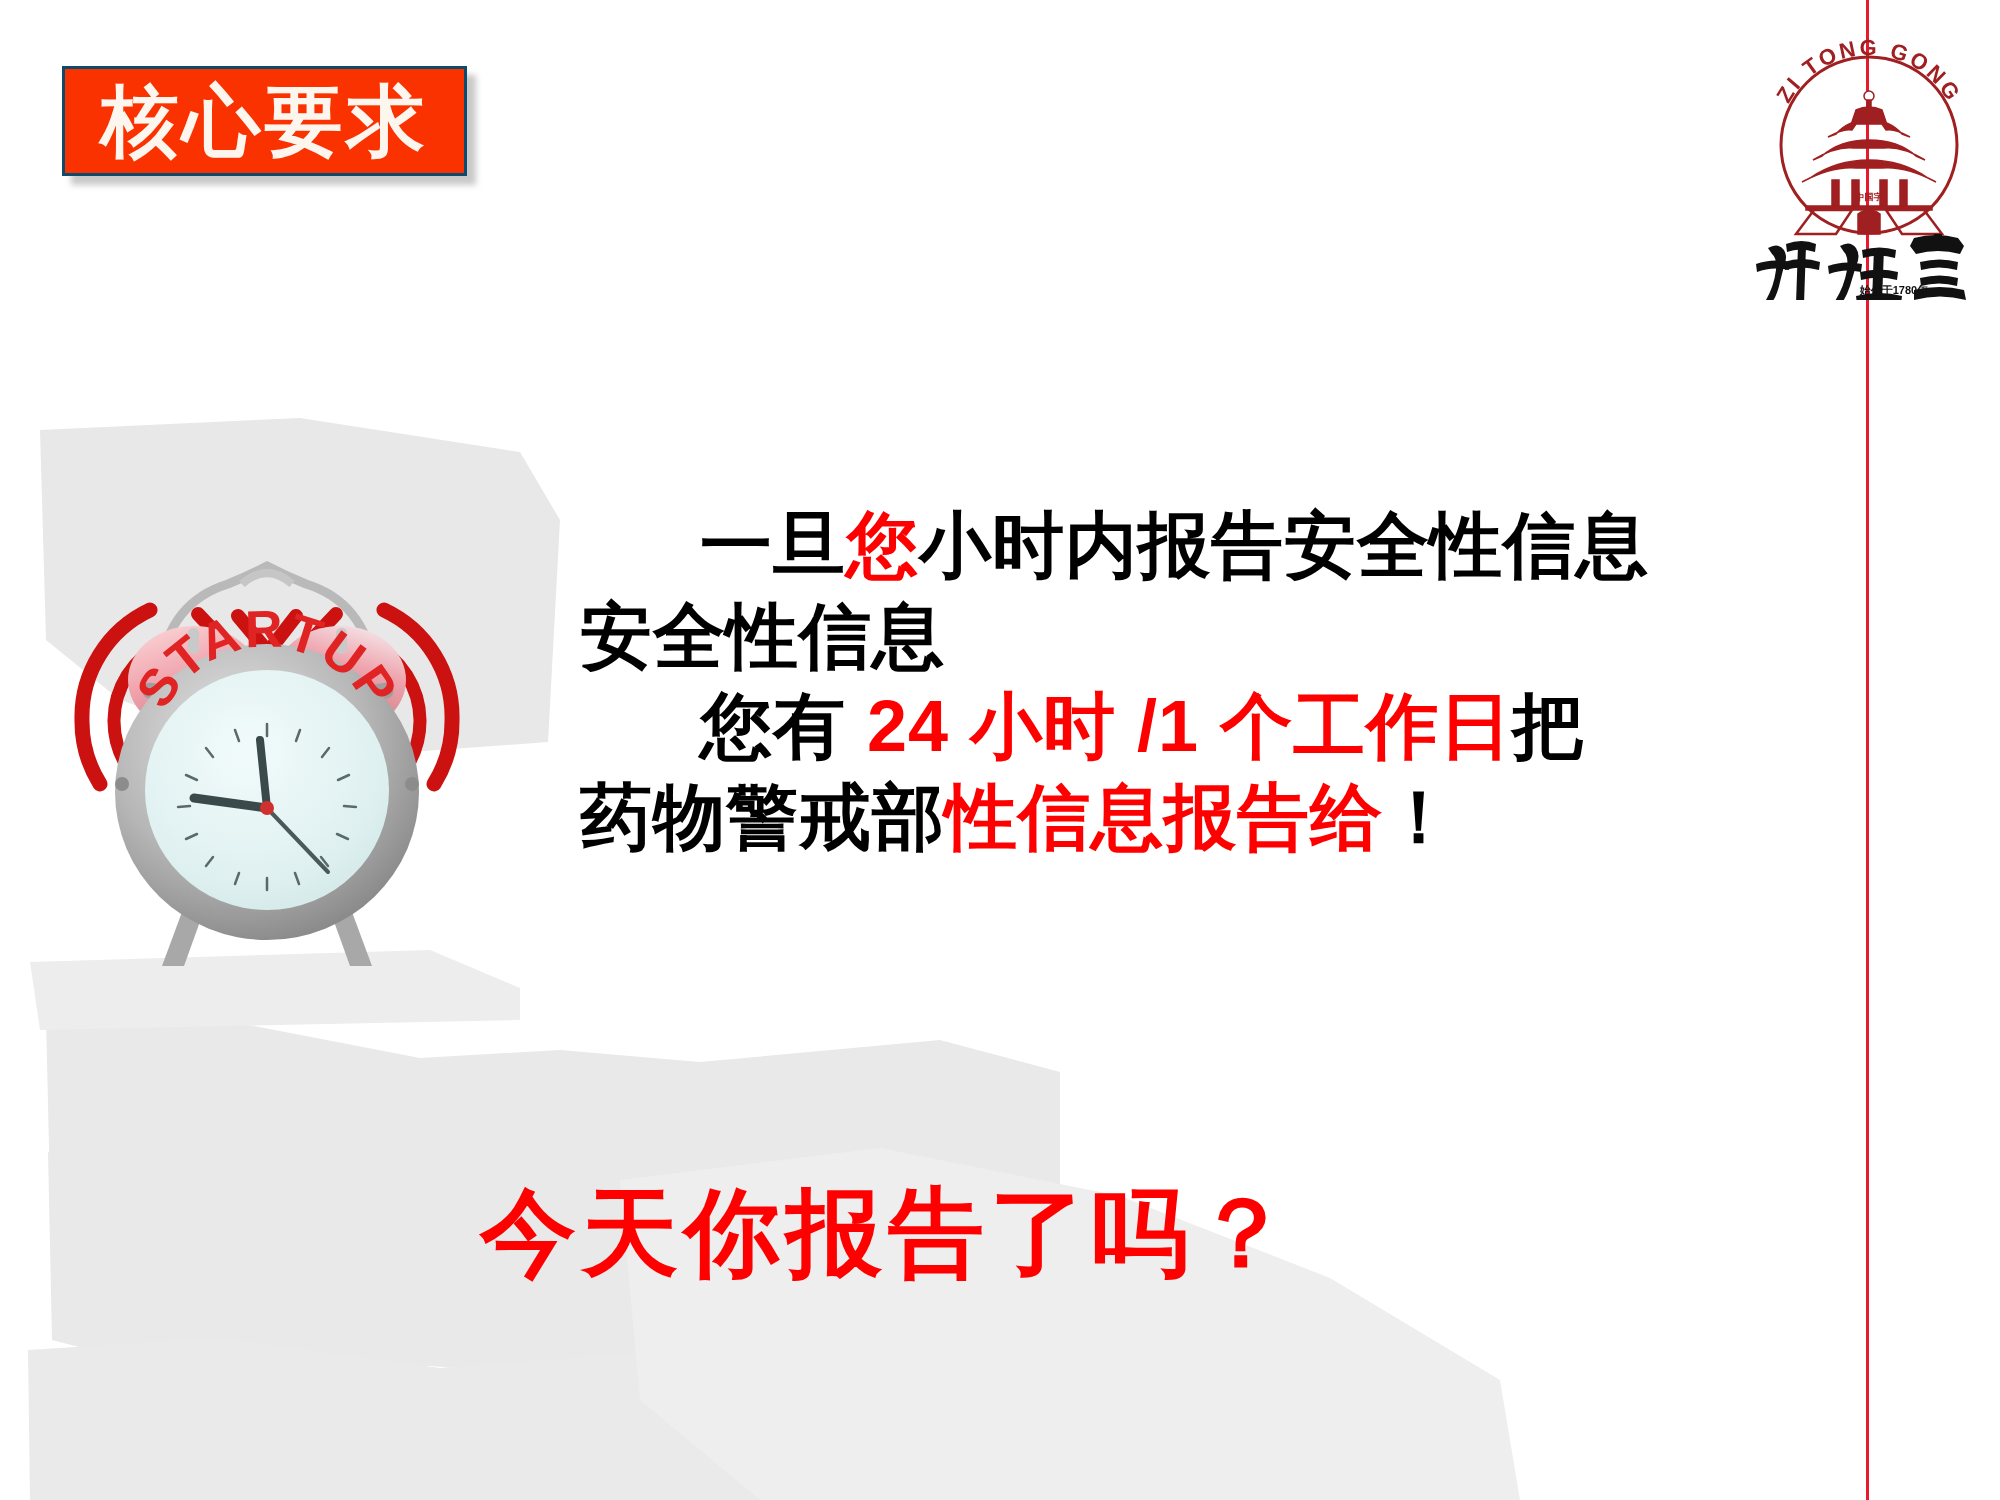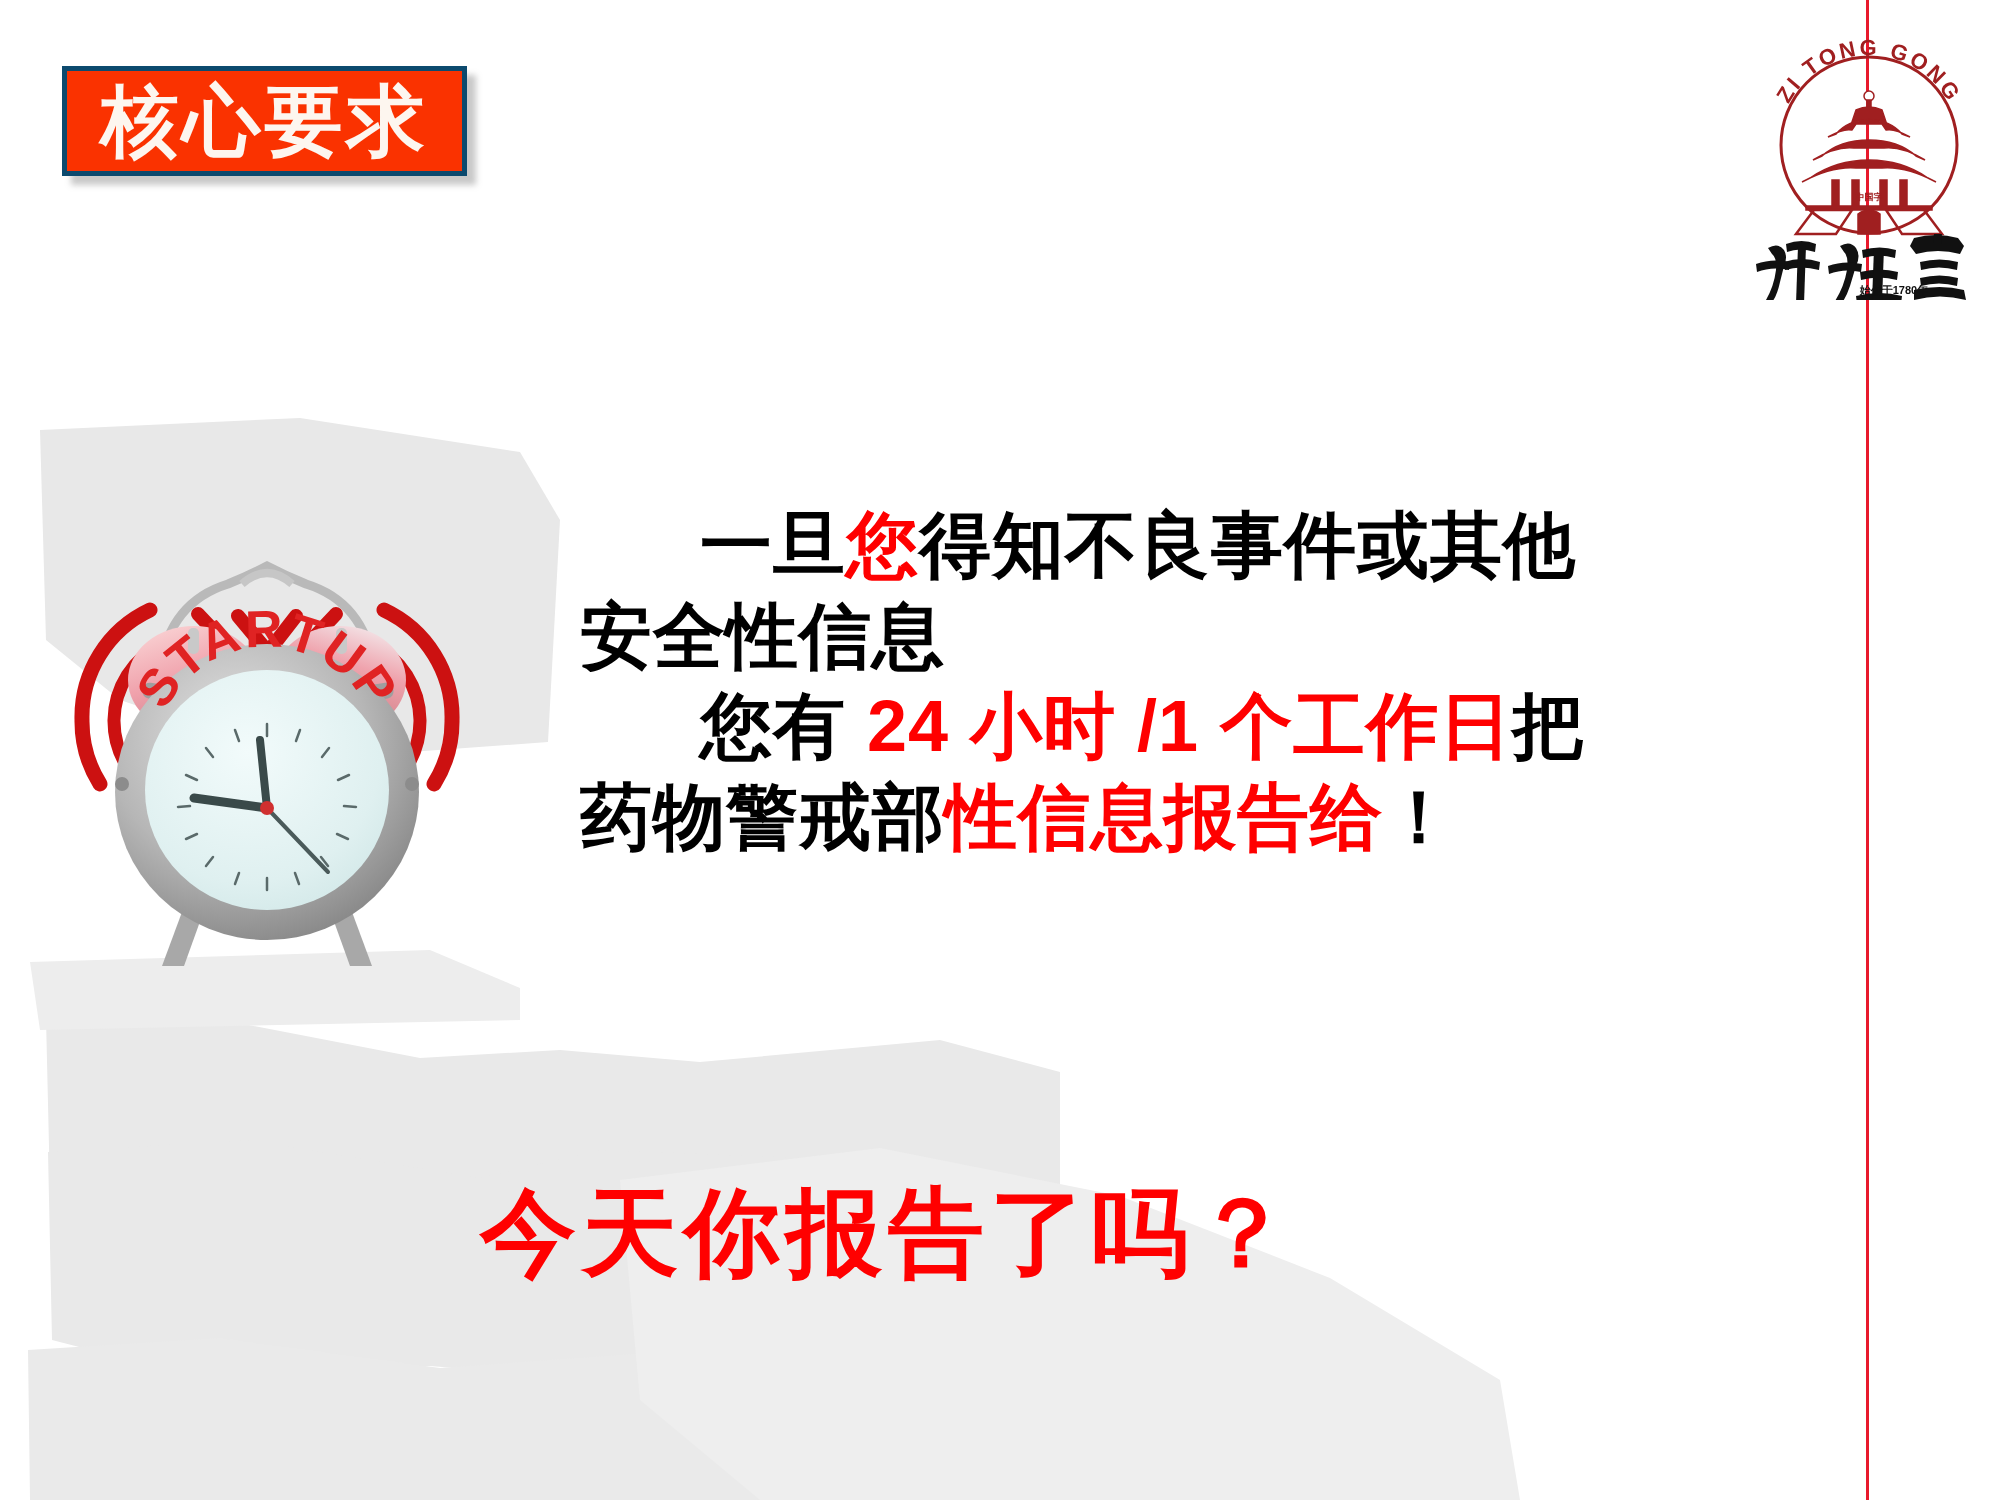--- a/index.html
+++ b/index.html
@@ -39,21 +39,21 @@
   }
 
   
   .badge {
     position: absolute;
     left: 62px;
     top: 66px;
     width: 405px;
     height: 110px;
     background: #fa3200;
-    border: 5px solid #0c4a6e;
+    border: 3px solid #0c4a6e;
     box-sizing: border-box;
     display: flex;
     align-items: center;
     justify-content: center;
     box-shadow: 9px 9px 6px rgba(120,120,120,0.40);
     z-index: 5;
   }
   .badge-text {
     color: #fdf6ef;
     font-size: 78px;
@@ -324,21 +324,21 @@
       </g>
 
       <line x1="225" y1="316" x2="218" y2="248" stroke="#3a4a4a" stroke-width="8" stroke-linecap="round"></line>
       <line x1="225" y1="316" x2="152" y2="306" stroke="#3a4a4a" stroke-width="9" stroke-linecap="round"></line>
       <line x1="225" y1="316" x2="286" y2="380" stroke="#4a5a5a" stroke-width="4" stroke-linecap="round"></line>
       <circle cx="225" cy="316" r="7" fill="#d03030"></circle>
     </svg>
   </div>
 
   <div class="body-text">
-      <p><span class="indent"></span><span>一旦</span><span class="red">您</span><span>得知不良事件或其他</span></p>
+      <p><span class="indent"></span><span>一旦</span><span class="red">您</span><span>小时内报告安全性信息</span></p>
       <p><span>安全性信息</span></p>
       <p><span class="indent"></span><span>您有 </span><span class="red">24 小时 /1 个工作日</span><span>把</span></p>
       <p><span>药物警戒部</span><span class="red">性信息报告给</span><span>！</span></p>
     </div>
 
   <div class="slogan">今天你报告了吗？</div>
 
 </div>
 
 </body></html>

